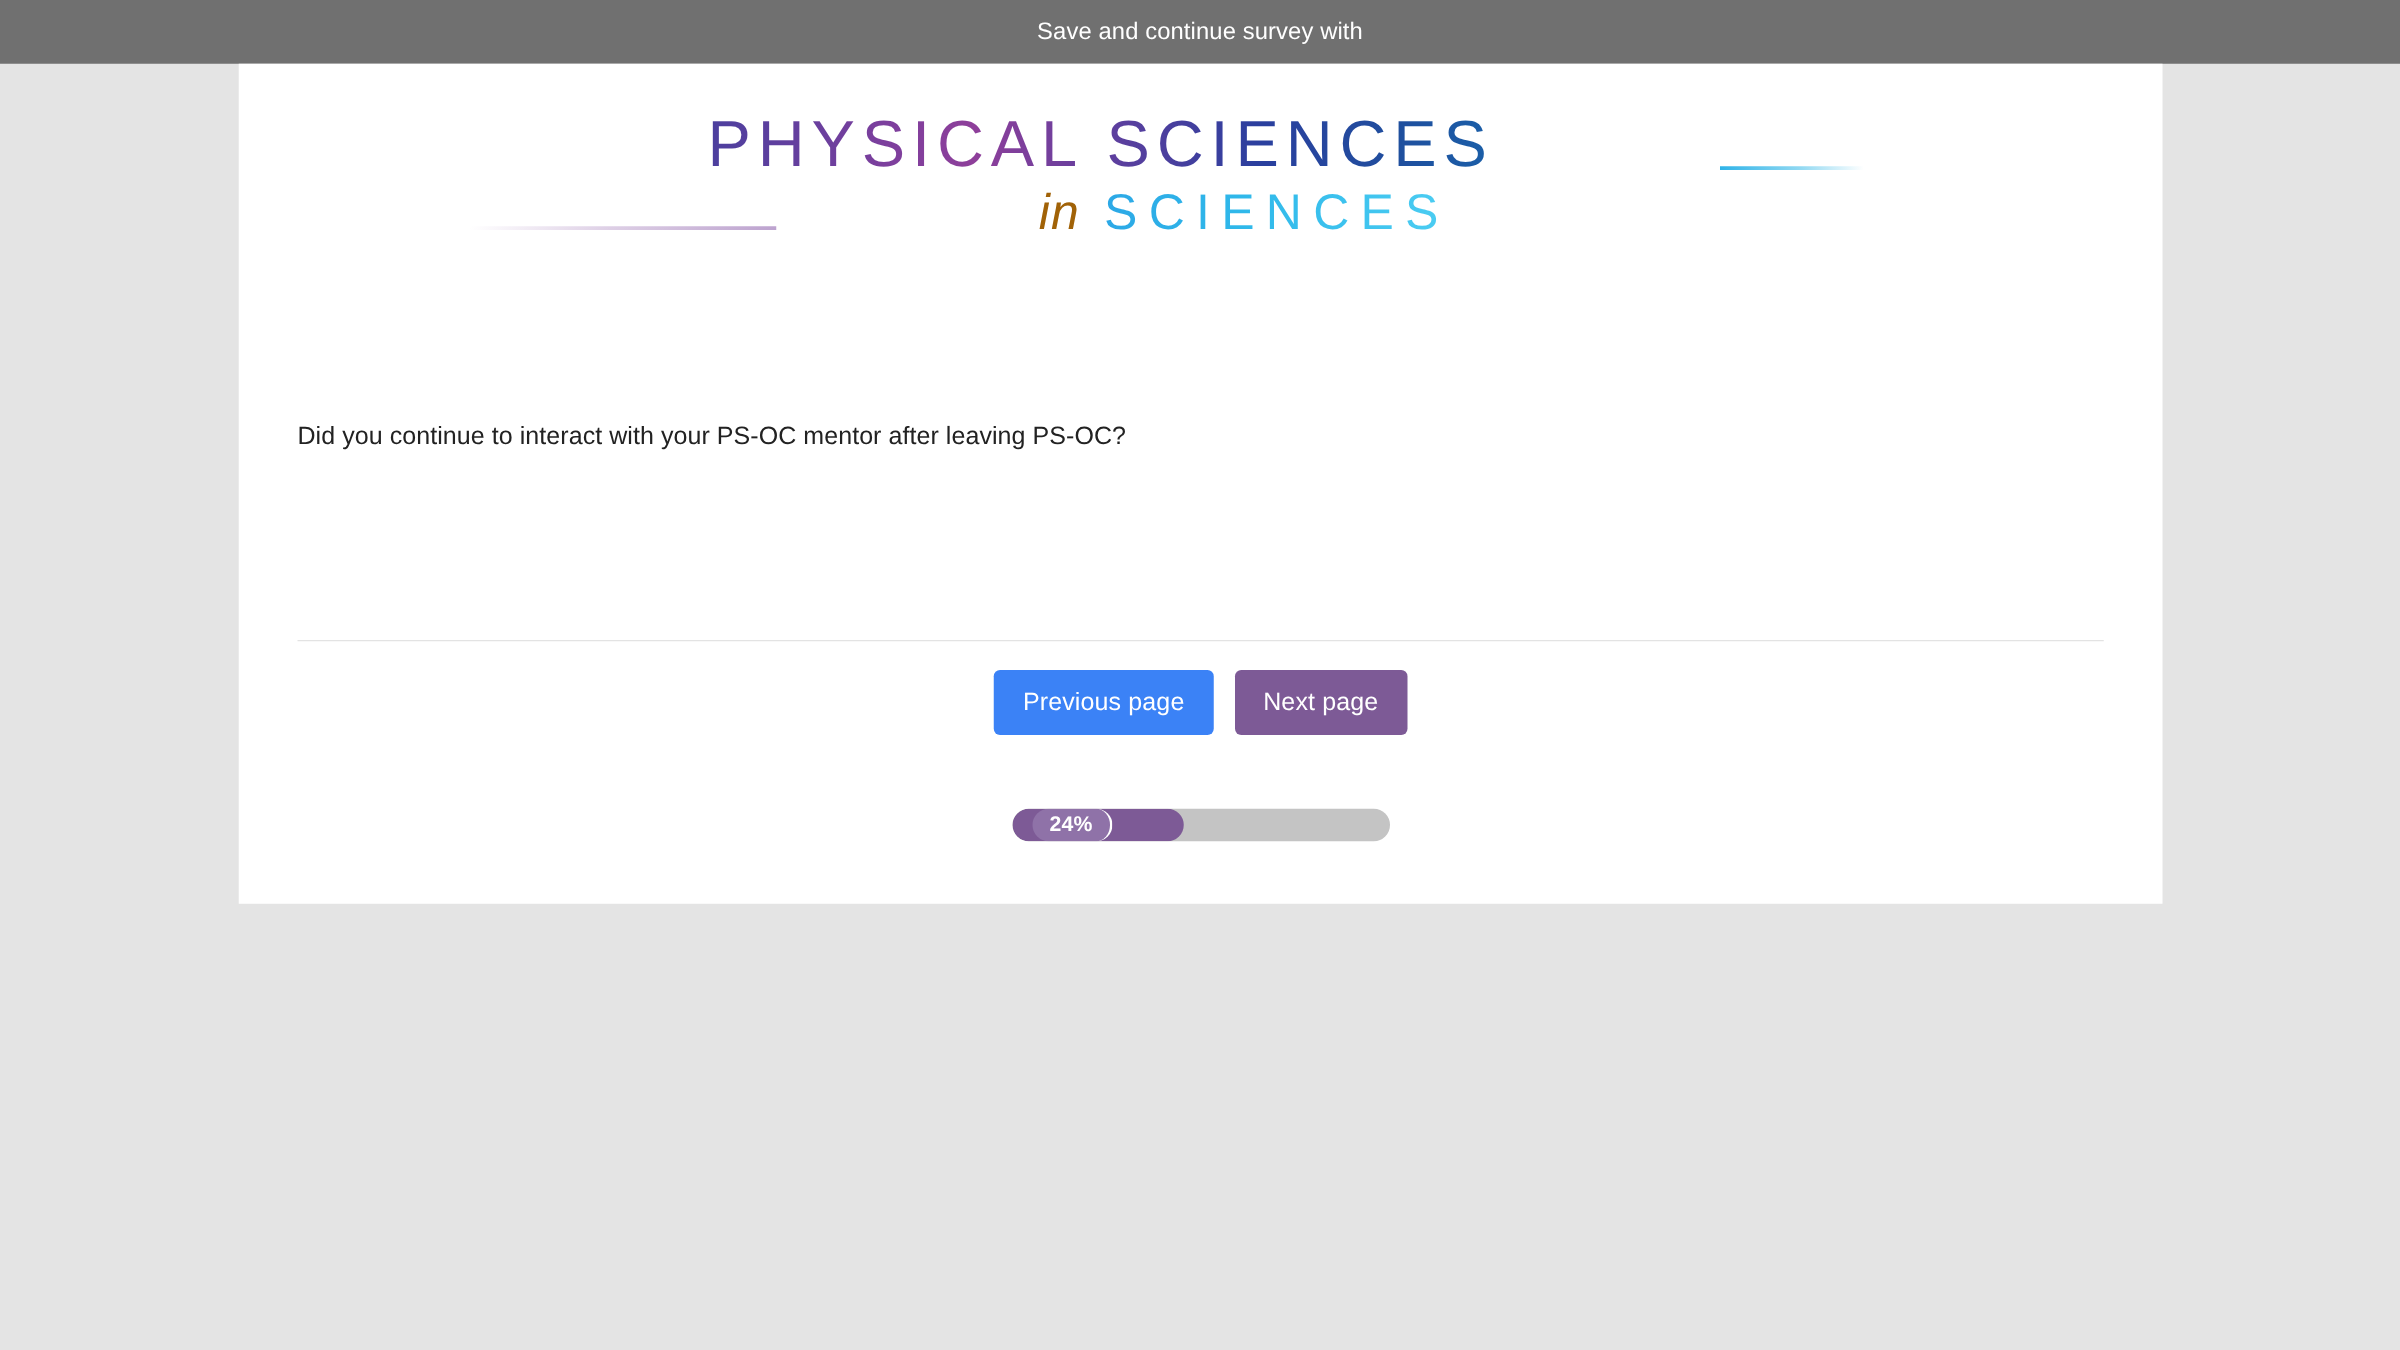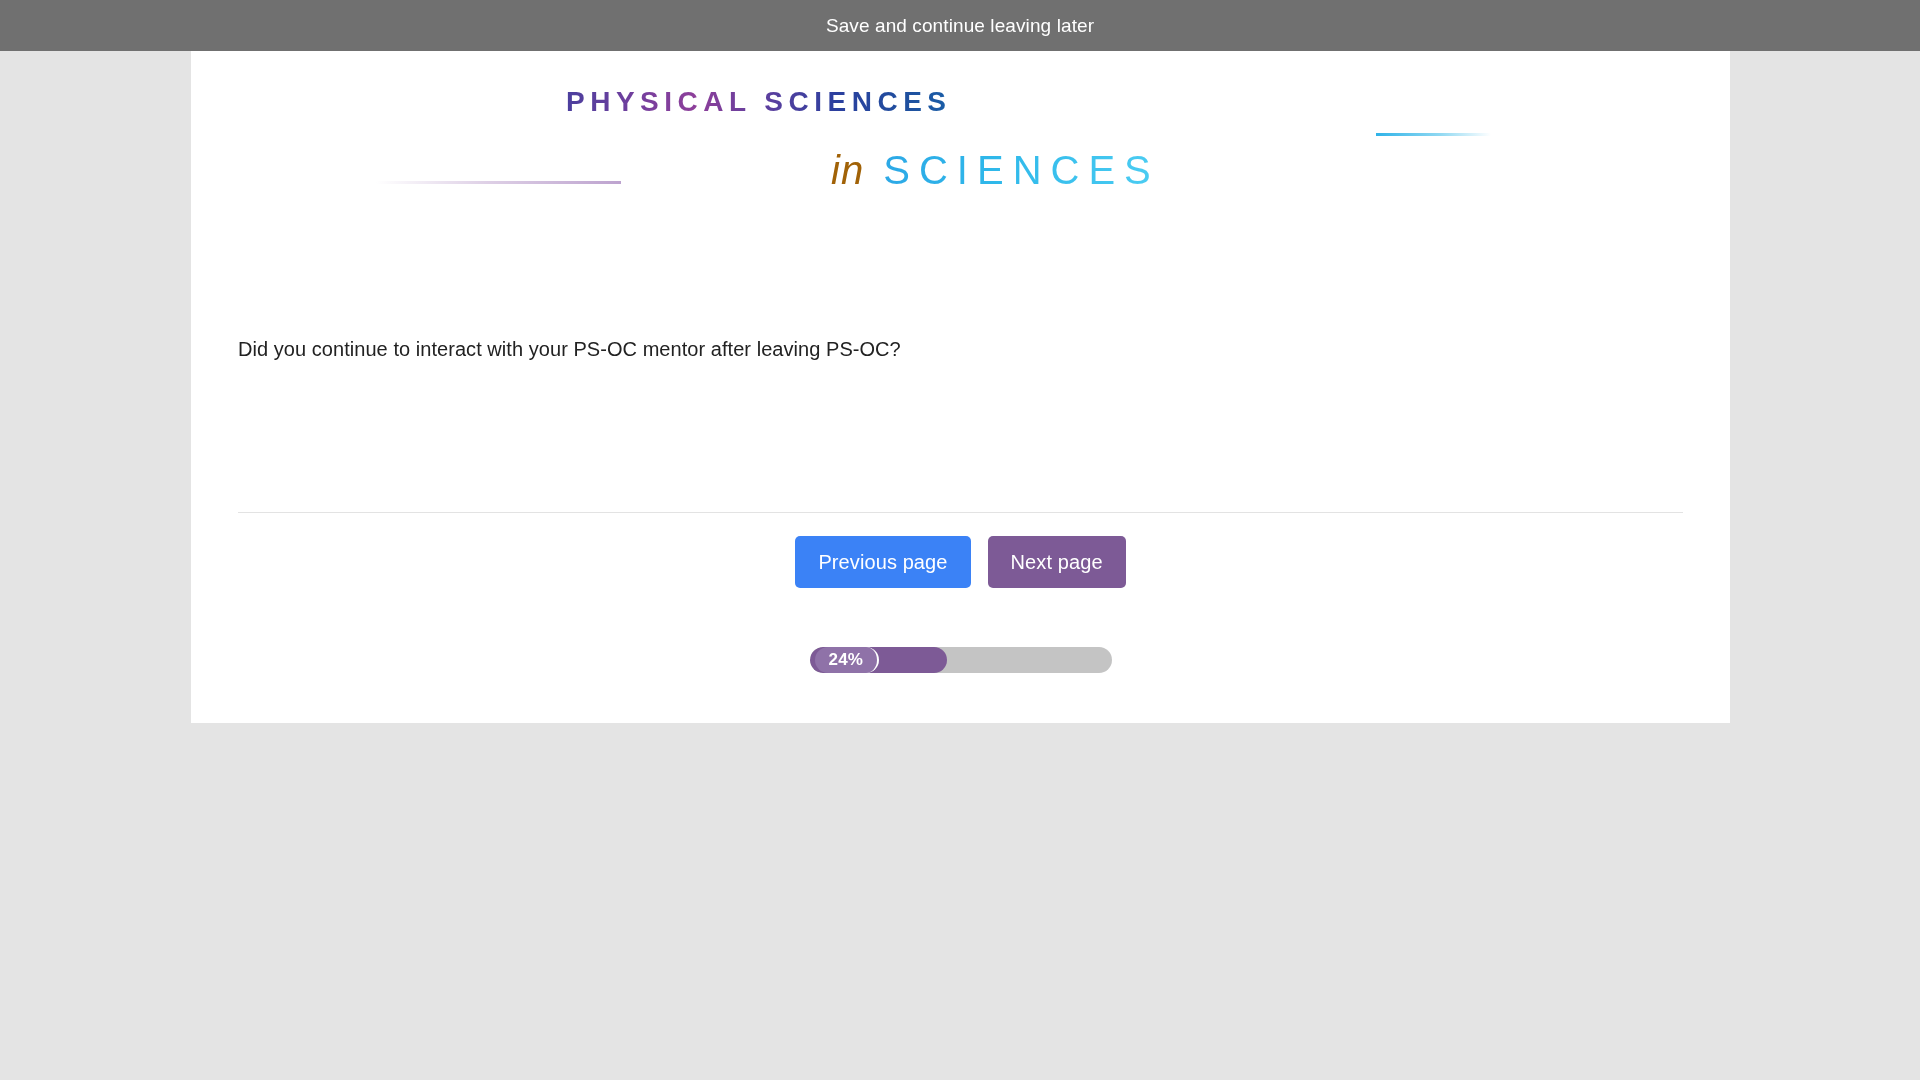--- a/index.html
+++ b/index.html
@@ -58,22 +58,22 @@
     position: absolute;
     left: 185px;
     top: 17px;
     width: 715px;
     height: 110px;
   }
   .logo-line1 {
     position: absolute;
     left: 190px;
     top: 0px;
-    font-size: 28px;
-    font-weight: bold;
+    font-size: 52px;
+    font-weight: normal;
     letter-spacing: 5.5px;
     white-space: nowrap;
     background: linear-gradient(90deg, #4b3f9e 0%, #7b3f9d 22%, #8e3f9a 34%, #5c3f9e 52%, #2b3f9e 70%, #1f4f9e 88%, #1a5fa8 100%);
     -webkit-background-clip: text;
     background-clip: text;
     color: transparent;
     -webkit-text-fill-color: transparent;
   }
   .logo-rule-right {
     position: absolute;
@@ -228,42 +228,42 @@
   .progress-fill {
     position: absolute;
     left: 0;
     top: 0;
     height: 26px;
     background: #7d5a96;
     border-radius: 13px;
   }
   .progress-label {
     position: absolute;
-    left: 5px;
+    left: 16px;
     top: 0;
     height: 26px;
     background: #8f72a8;
     border-radius: 13px;
     display: flex;
     align-items: center;
     padding: 0 14px;
     box-sizing: border-box;
     color: #ffffff;
     font-size: 17px;
     font-weight: bold;
     border-right: 2px solid #ffffff;
     z-index: 2;
     letter-spacing: 0.2px;
   }
 </style>
 </head>
 <body>
 
 <div class="topbar">
-  <a class="topbar-link" href="#">Save and continue leaving later</a>
+  <a class="topbar-link" href="#">Save and continue survey with</a>
 </div>
 
 <div class="card">
 
   <div class="header">
 
     <div class="logo">
       <div class="logo-line1">PHYSICAL SCIENCES</div>
       <div class="logo-rule-right"></div>
       <div class="logo-rule-left"></div>

